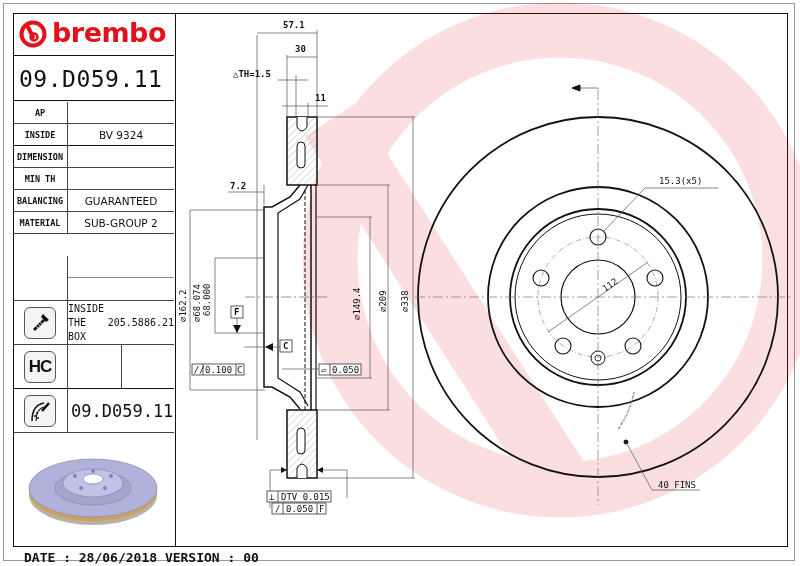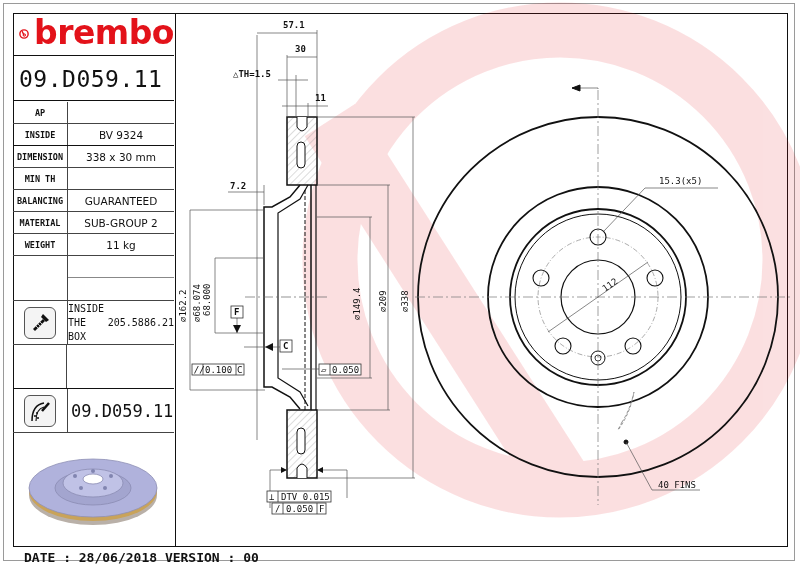--- a/index.html
+++ b/index.html
@@ -2,21 +2,21 @@
 <html><head>
 <meta charset="utf-8">
 <style>
   html,body{margin:0;padding:0;background:#fff;}
   body{width:800px;height:566px;position:relative;overflow:hidden;font-family:"DejaVu Sans",sans-serif;color:#111;}
   .outer{position:absolute;left:3px;top:3px;width:792px;height:558px;border:1px solid #9a9a9a;box-sizing:border-box;}
   .frame{position:absolute;left:13px;top:13px;width:775px;height:534px;border:1.5px solid #111;box-sizing:border-box;}
   .left-panel{position:absolute;left:13px;top:13px;width:163px;height:534px;border-right:1.5px solid #111;box-sizing:border-box;}
   .brand{position:absolute;left:0;top:0;width:161px;height:43px;border-bottom:1px solid #111;display:flex;align-items:center;padding-left:6px;box-sizing:border-box;}
   .brand-logo{width:28px;height:28px;}
-  .brand-name{font-family:"DejaVu Sans",sans-serif;font-weight:bold;color:#e3121a;font-size:33px;letter-spacing:-0.5px;margin-left:5px;margin-top:-3px;}
+  .brand-name{font-family:"DejaVu Sans",sans-serif;font-weight:bold;color:#e3121a;font-size:27px;letter-spacing:-0.5px;margin-left:5px;margin-top:-3px;}
   .part-no{position:absolute;left:0;top:44px;width:161px;height:44px;border-bottom:1.5px solid #111;font-family:"DejaVu Sans Mono",monospace;font-size:23px;display:flex;align-items:center;padding-left:6px;box-sizing:border-box;letter-spacing:0.5px;}
   .spec-table{position:absolute;left:0;top:89px;width:161px;border-radius:32px;}
   .spec-row{display:flex;height:22px;border-bottom:1px solid #444;box-sizing:border-box;}
   .spec-row.thick{border-bottom:1.5px solid #111;}
   .spec-label{width:54px;border-right:1px solid #444;font-family:"DejaVu Sans Mono",monospace;font-weight:bold;font-size:8.5px;display:flex;align-items:center;justify-content:center;}
   .spec-value{flex:1;font-family:"DejaVu Sans",sans-serif;font-size:10.5px;display:flex;align-items:center;justify-content:center;}
   .blank-block{position:absolute;left:0;top:243px;width:161px;height:44px;border-bottom:1px solid #444;}
   .blank-block .lbl{position:absolute;left:0;top:0;width:54px;height:44px;border-right:1px solid #444;}
   .blank-block .mid{position:absolute;left:55px;top:21px;width:106px;border-top:1px solid #888;}
   .box-row{position:absolute;left:0;top:288px;width:161px;height:43px;border-bottom:1px solid #444;display:flex;}
@@ -208,36 +208,31 @@
   <div class="spec-table">
     <div class="spec-row">
       <div class="spec-label">AP</div>
     </div>
     <div class="spec-row thick">
       <div class="spec-label">INSIDE</div>
       <div class="spec-value">BV 9324</div>
     </div>
     <div class="spec-row">
       <div class="spec-label">DIMENSION</div>
-      <div class="spec-value">338 x 30 mm</div>
     </div>
     <div class="spec-row">
       <div class="spec-label">MIN TH</div>
     </div>
     <div class="spec-row">
       <div class="spec-label">BALANCING</div>
       <div class="spec-value">GUARANTEED</div>
     </div>
     <div class="spec-row">
       <div class="spec-label">MATERIAL</div>
       <div class="spec-value">SUB-GROUP 2</div>
-    </div>
-    <div class="spec-row">
-      <div class="spec-label">WEIGHT</div>
-      <div class="spec-value">11 kg</div>
     </div>
   </div>
 
   <div class="blank-block">
     <div class="lbl"></div>
       <div class="mid"></div>
   </div>
 
   <div class="box-row">
     <div class="icon-cell">
@@ -249,20 +244,25 @@
         </svg>
       </div>
     </div>
     <div class="box-text">
       <span>INSIDE THE BOX</span>
       <span>205.5886.21</span>
     </div>
   </div>
 
   <div class="hc-row">
+    <div class="icon-cell">
+      <div class="icon-badge">
+        <span class="hc-text">HC</span>
+      </div>
+    </div>
     <div class="hc-split" style="width:53px;"></div>
   </div>
 
   <div class="ref-row">
     <div class="icon-cell">
       <div class="icon-badge">
         <svg width="24" height="24" viewBox="0 0 24 24">
           <path d="M4 22 Q4 6 16 4" fill="none" stroke="#111" stroke-width="1.5"></path>
           <path d="M8 22 Q8 10 16 8" fill="none" stroke="#111" stroke-width="1.2"></path>
           <circle cx="7" cy="17" r="1" fill="#111"></circle>

